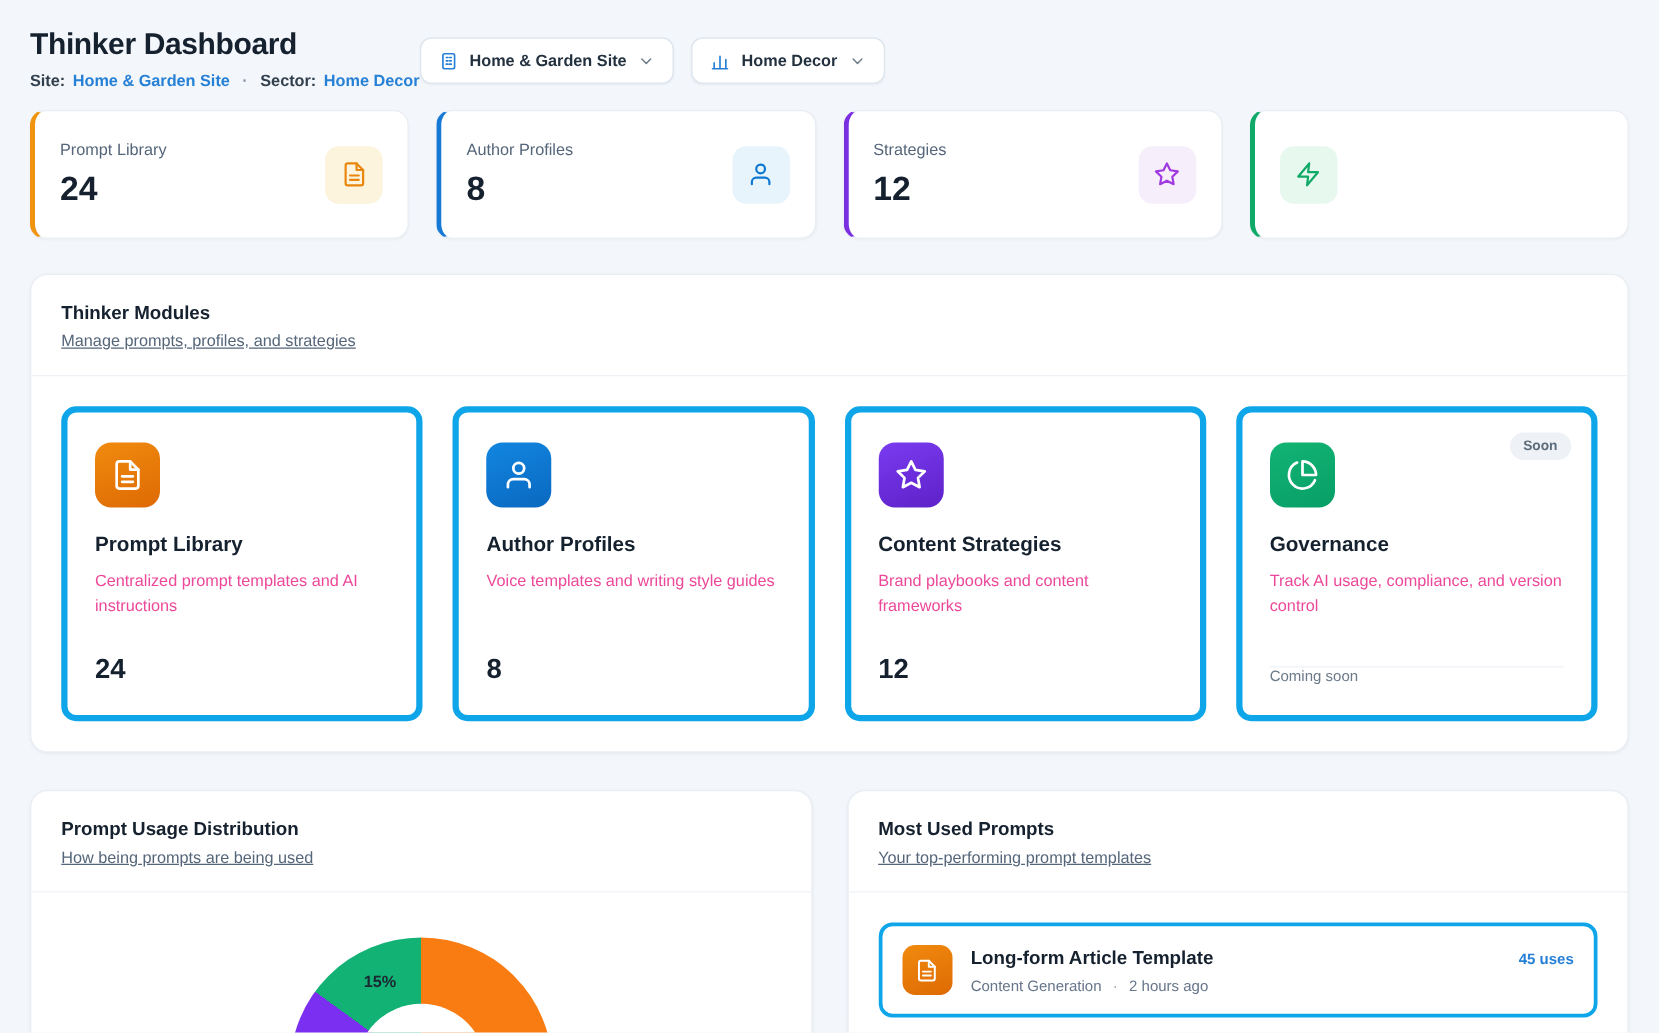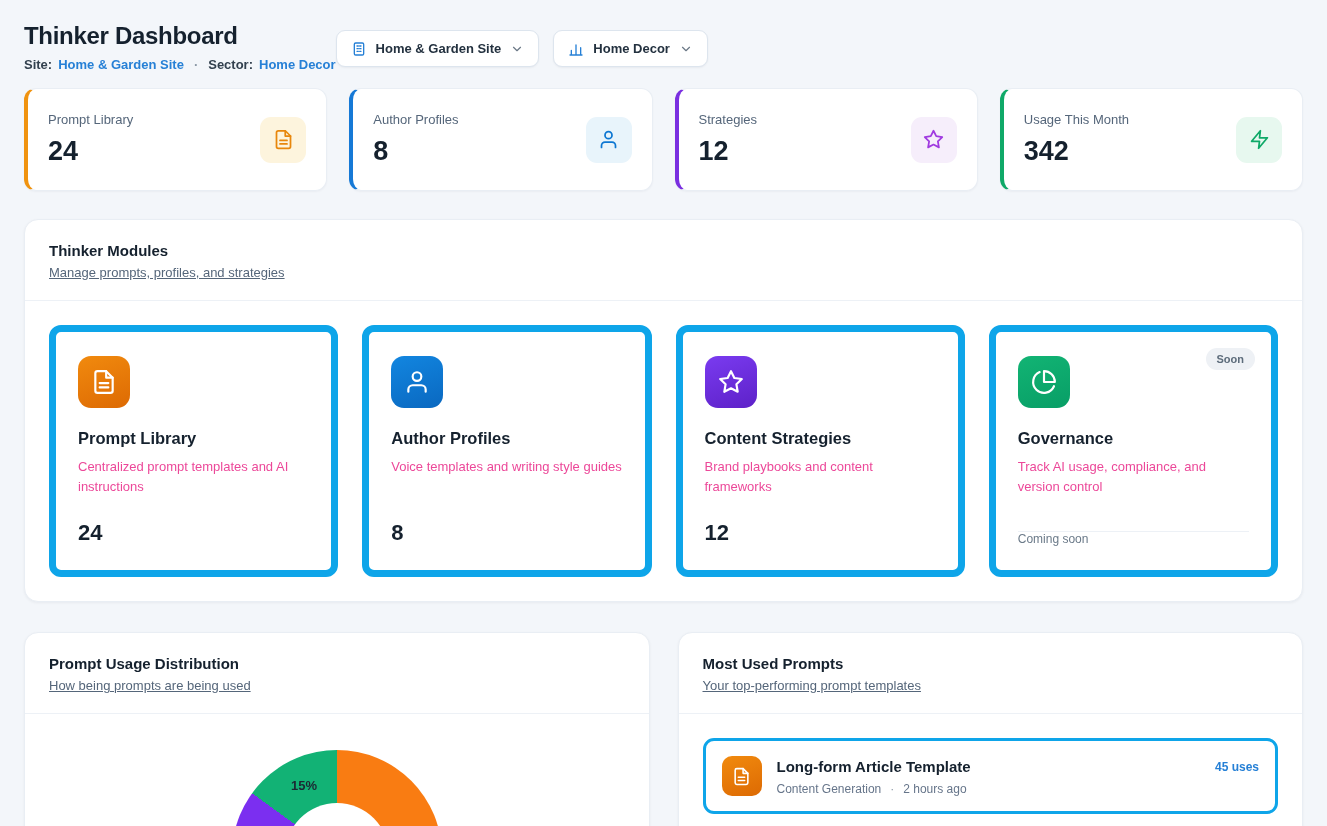--- a/index.html
+++ b/index.html
@@ -58,21 +58,21 @@
     box-shadow: 0 1px 3px rgba(16,24,40,.05);
   }
   .panel-header { padding: 22px 24px 20px; border-bottom: 1px solid #edf1f6; }
   .panel-title { font-size: 15px; font-weight: 700; color: #15212e; }
   .panel-sub { font-size: 13px; color: #55667a; margin-top: 6px; text-decoration: underline; }
 
   
   .modules-panel { margin-top: 28px; }
   .modules-grid { padding: 24px; display: grid; grid-template-columns: repeat(4, 1fr); gap: 24px; }
   .module-card {
-    position: relative; border: 7px solid #0ea5e9; border-radius: 12px;
+    position: relative; border: 5px solid #0ea5e9; border-radius: 12px;
     padding: 24px 22px; height: 252px; display: flex; flex-direction: column;
     background: #fff; cursor: pointer;
   }
   .module-icon { width: 52px; height: 52px; border-radius: 13px; display: grid; place-items: center; color: #fff; }
   .module-icon svg { width: 26px; height: 26px; }
   .mi-orange { background: linear-gradient(160deg, #f18a0e, #dd6a03); }
   .mi-blue   { background: linear-gradient(160deg, #1286e0, #0a68c0); }
   .mi-purple { background: linear-gradient(160deg, #7a3bf0, #5d21c8); }
   .mi-green  { background: linear-gradient(160deg, #12b474, #089e66); }
   .module-title { font-size: 16.5px; font-weight: 700; color: #15212e; margin-top: 21px; }
@@ -202,24 +202,20 @@
         <div class="stat-value">12</div>
       </div>
       <div class="stat-ic si-purple">
         <svg class="ic" viewBox="0 0 24 24">
             <path d="M12 2l3.09 6.26L22 9.27l-5 4.87L18.18 21 12 17.77 5.82 21 7 14.14l-5-4.87 6.91-1.01z"></path>
           </svg>
       </div>
     </div>
 
     <div class="stat-card b-green">
-      <div>
-        <div class="stat-label">Usage This Month</div>
-        <div class="stat-value">342</div>
-      </div>
       <div class="stat-ic si-green">
         <svg class="ic" viewBox="0 0 24 24">
             <path d="M13 2 3 14h9l-1 8 10-12h-9z"></path>
           </svg>
       </div>
     </div>
 
   </section>
 
   <section class="panel modules-panel">

